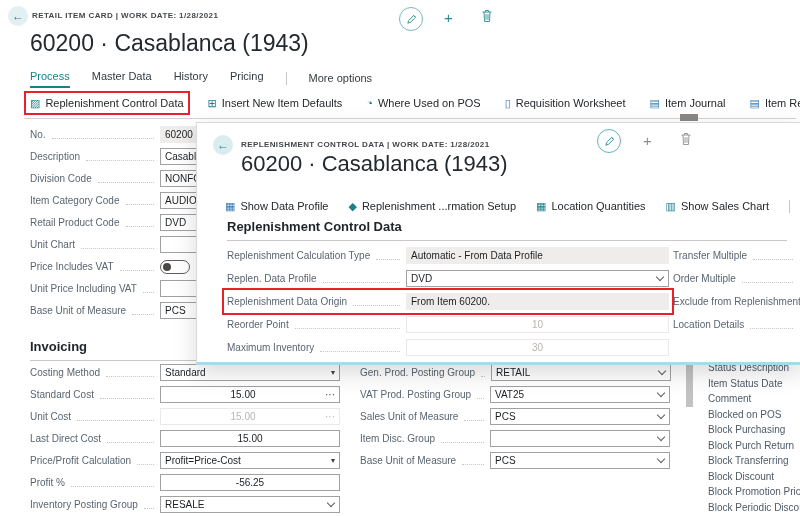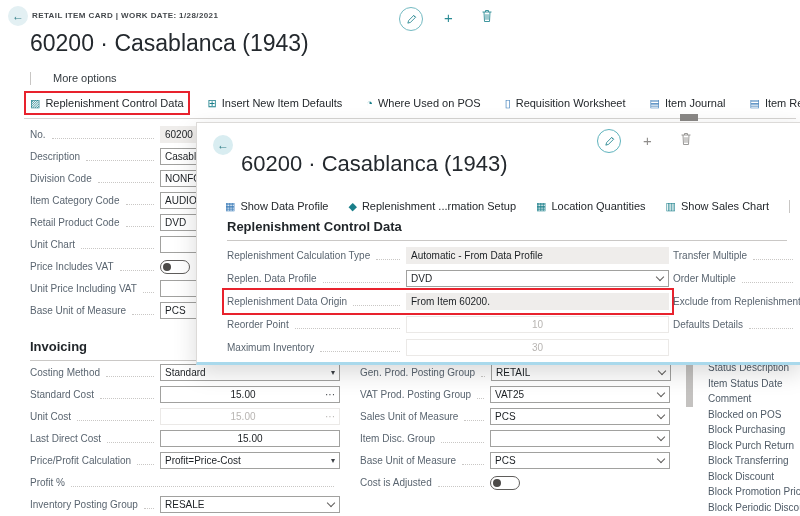--- a/index.html
+++ b/index.html
@@ -90,20 +90,27 @@
   <div class="abs plusbtn teal" style="left:444px;top:10px;"><span>+</span></div>
   <div class="abs teal" style="left:481px;top:9px;">
     <svg width="12" height="14" viewBox="0 0 12 14">
       <path d="M1.5 3h9 M4.5 3V1.5h3V3 M3 3l.5 9.5h5L9 3 M5 5.2v5.6 M7 5.2v5.6" fill="none" stroke="currentColor" stroke-width="0.9"></path>
     </svg>
   </div>
 
   <div class="abs pagetitle" style="left:30px;top:30px;">60200 · Casablanca (1943)</div>
 
   <div class="abs tabs" style="left:30px;top:70px;">
+    <span style="display:flex;gap:22px;">
+
+    <span class="tab active">Process</span>
+        <span class="tab">Master Data</span>
+        <span class="tab">History</span>
+        <span class="tab">Pricing</span>
+      </span>
     <span class="tabdiv"></span>
     <span class="tab">More options</span>
   </div>
 
   <div class="abs tbar" style="left:30px;top:92px;">
 
   <span class="tbitem hl">
         <span class="tbicon" style="color: rgb(26, 127, 138);">▨</span>
         <span>Replenishment Control Data</span>
       </span>
@@ -256,20 +263,24 @@
         <span class="fbox">
           <span class="fval">Profit=Price-Cost</span>
 
           <span class="selarrow">▾</span>
 
         </span>
       </div>
       <div class="frow type-input right">
         <span class="flabel">Profit %</span>
         <span class="leader"></span>
+        <span class="fbox">
+          <span class="fval">-56.25</span>
+
+        </span>
       </div>
       <div class="frow type-dropdown">
         <span class="flabel">Inventory Posting Group</span>
         <span class="leader"></span>
         <span class="fbox">
           <span class="fval">RESALE</span>
 
           <span class="chev"></span>
 
         </span>
@@ -319,30 +330,20 @@
         </span>
       </div>
       <div class="frow type-dropdown">
         <span class="flabel">Base Unit of Measure</span>
         <span class="leader"></span>
         <span class="fbox">
           <span class="fval">PCS</span>
 
           <span class="chev"></span>
 
-        </span>
-      </div>
-      <div class="frow type-toggle">
-        <span class="flabel">Cost is Adjusted</span>
-        <span class="leader"></span>
-        <span class="fbox">
-
-          <span class="toggle">
-            <span class="knob"></span>
-          </span>
         </span>
       </div>
     </div>
 
   <div class="abs vsb-thumb"></div>
 
   <div class="abs" style="left:708px;top:362px;">
 
   <div class="statlabel">Status Description</div>
       <div class="statlabel">Item Status Date</div>
@@ -355,20 +356,21 @@
       <div class="statlabel">Block Promotion Price</div>
       <div class="statlabel">Block Periodic Discount</div>
     </div>
 </div>
 
 <div class="abs dialog">
 
   <div class="abs circlebtn" style="left:16px;top:12px;background:#d9edf1;">
     <span>←</span>
   </div>
+  <div class="abs caption" style="left:44px;top:17px;">REPLENISHMENT CONTROL DATA | WORK DATE: 1/28/2021</div>
 
   <div class="abs iconcircle" style="left:400px;top:6px;width:22px;height:22px;border-color:#5fb3bd;">
     <svg width="11" height="11" viewBox="0 0 12 12">
       <path d="M2 10l.9-2.9 5.5-5.5 2 2-5.5 5.5L2 10z M8.4 1.6l2 2" fill="none" stroke="currentColor" stroke-width="0.9"></path>
     </svg>
   </div>
   <div class="abs plusbtn grey" style="left:446px;top:10px;"><span>+</span></div>
   <div class="abs grey" style="left:483px;top:9px;">
     <svg width="12" height="14" viewBox="0 0 12 14">
       <path d="M1.5 3h9 M4.5 3V1.5h3V3 M3 3l.5 9.5h5L9 3 M5 5.2v5.6 M7 5.2v5.6" fill="none" stroke="currentColor" stroke-width="0.9"></path>
@@ -459,18 +461,18 @@
       <div class="frow type-labelonly">
         <span class="flabel">Order Multiple</span>
         <span class="leader"></span>
 
       </div>
       <div class="frow type-labelonly">
         <span class="flabel">Exclude from Replenishment</span>
 
       </div>
       <div class="frow type-labelonly">
-        <span class="flabel">Defaults Details</span>
+        <span class="flabel">Location Details</span>
         <span class="leader"></span>
 
       </div>
     </div>
 </div>
 
 </body></html>

